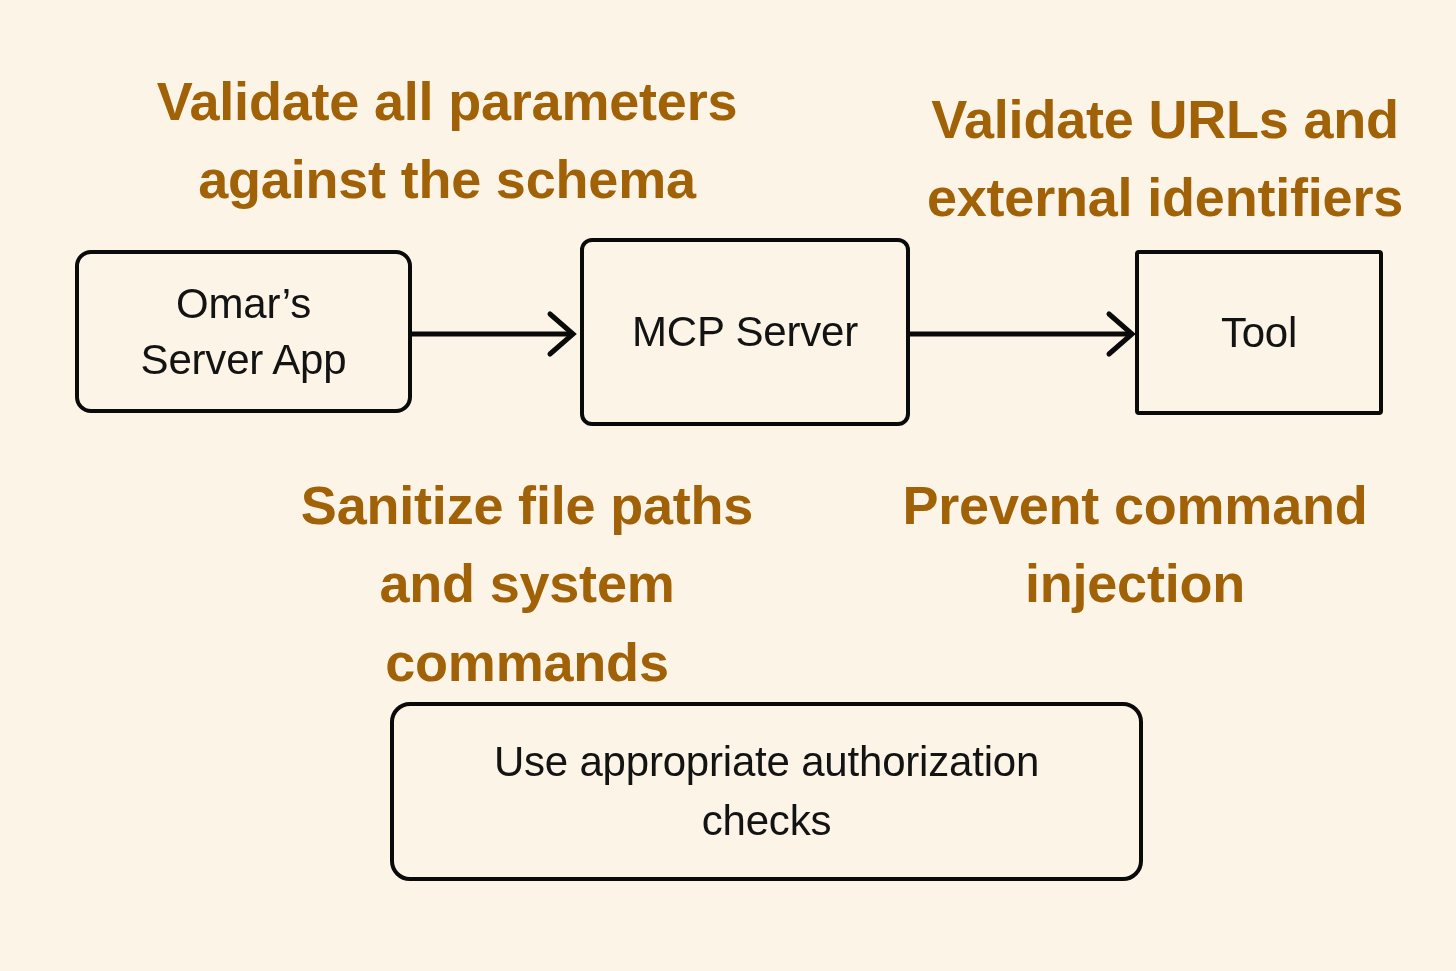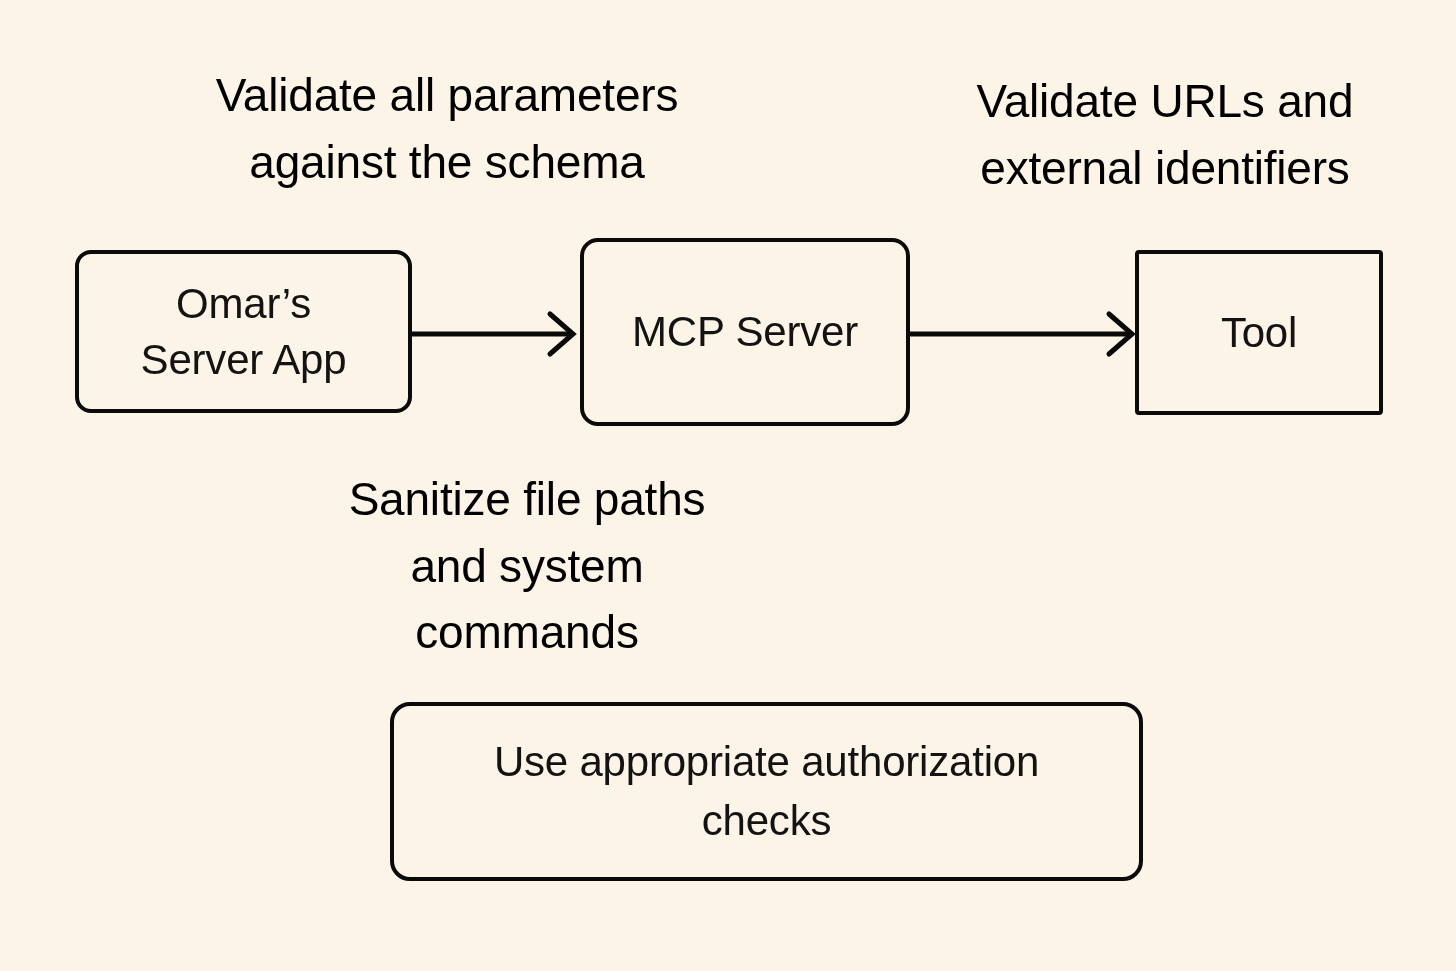--- a/index.html
+++ b/index.html
@@ -17,38 +17,38 @@
   #canvas {
     position: relative;
     width: 1456px;
     height: 971px;
     background: #fcf5e7;
   }
 
   
   .caption {
     position: absolute;
-    font-size: 46px;
+    font-size: 54px;
     line-height: 1.45;
-    color: #000000;
+    color: #a16207;
     letter-spacing: -0.2px;
     white-space: pre-line;
-    font-weight: 400;
+    font-weight: 700;
   }
   .caption.center { text-align: center; }
   .caption.left   { text-align: center; }
 
   #cap-validate-params {
     left: 107px;
     top: 62px;
     width: 680px;
   }
   #cap-validate-urls {
     left: 920px;
-    top: 68px;
+    top: 80px;
     width: 490px;
   }
   #cap-sanitize {
     left: 292px;
     top: 466px;
     width: 470px;
   }
   #cap-prevent-injection {
     left: 900px;
     top: 466px;
@@ -79,21 +79,21 @@
     top: 250px;
     width: 337px;
     height: 163px;
     border-radius: 16px;
   }
   #node-mcp-server {
     left: 580px;
     top: 238px;
     width: 330px;
     height: 188px;
-    border-radius: 18px;
+    border-radius: 12px;
   }
   #node-tool {
     left: 1135px;
     top: 250px;
     width: 248px;
     height: 165px;
     border-radius: 4px;
   }
   #node-authorization {
     left: 390px;
@@ -157,18 +157,20 @@
 
   <svg class="arrow" id="arrow-server-to-tool" viewBox="0 0 230 56">
     <line x1="2" y1="28" x2="224" y2="28" stroke="#0a0a0a" stroke-width="5" stroke-linecap="butt"></line>
     <polyline points="201,8 224,28 201,48" fill="none" stroke="#0a0a0a" stroke-width="5" stroke-linecap="round" stroke-linejoin="miter"></polyline>
   </svg>
 
   <div class="caption left" id="cap-sanitize">Sanitize file paths
 and system
 commands</div>
 
+  <div class="caption left" id="cap-prevent-injection">Prevent command
+injection</div>
 
   <div class="node" id="node-authorization">
     <span class="node-label">Use appropriate authorization checks</span>
   </div>
 
 </div>
 
 </body></html>

